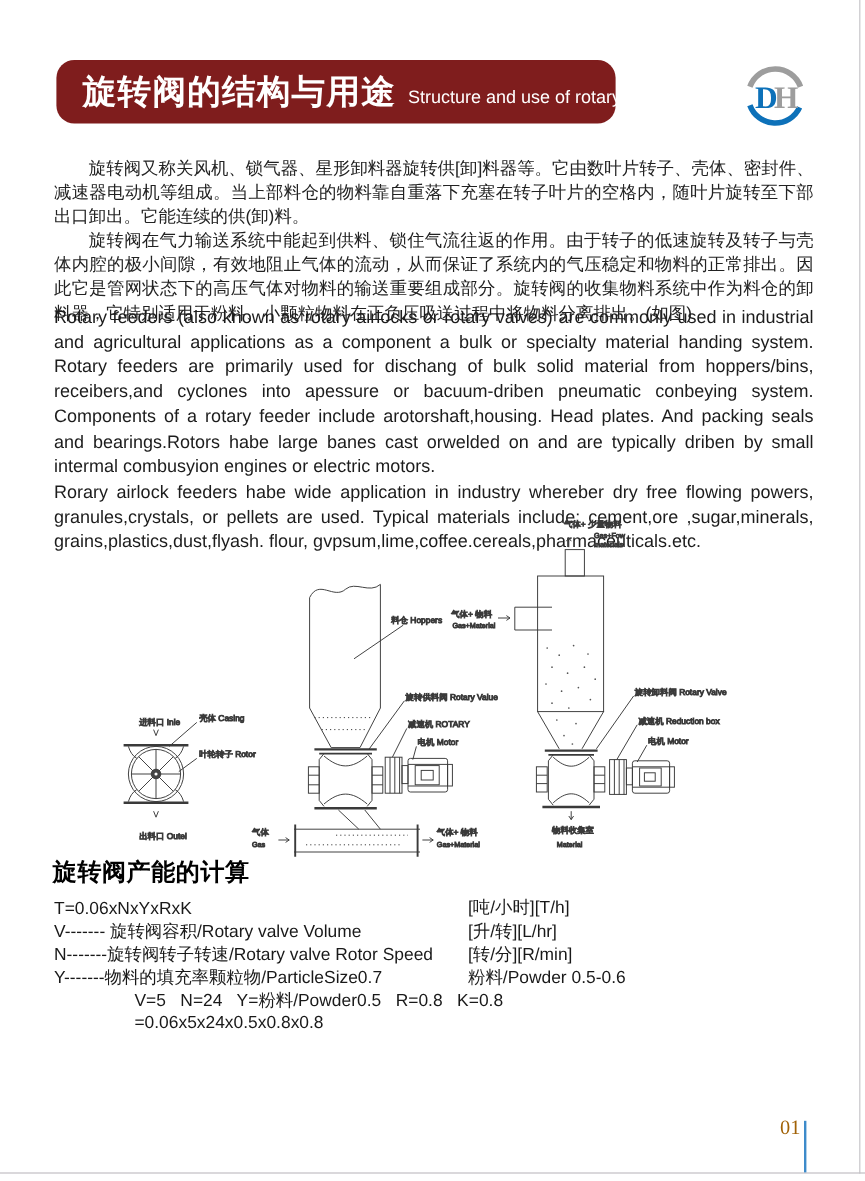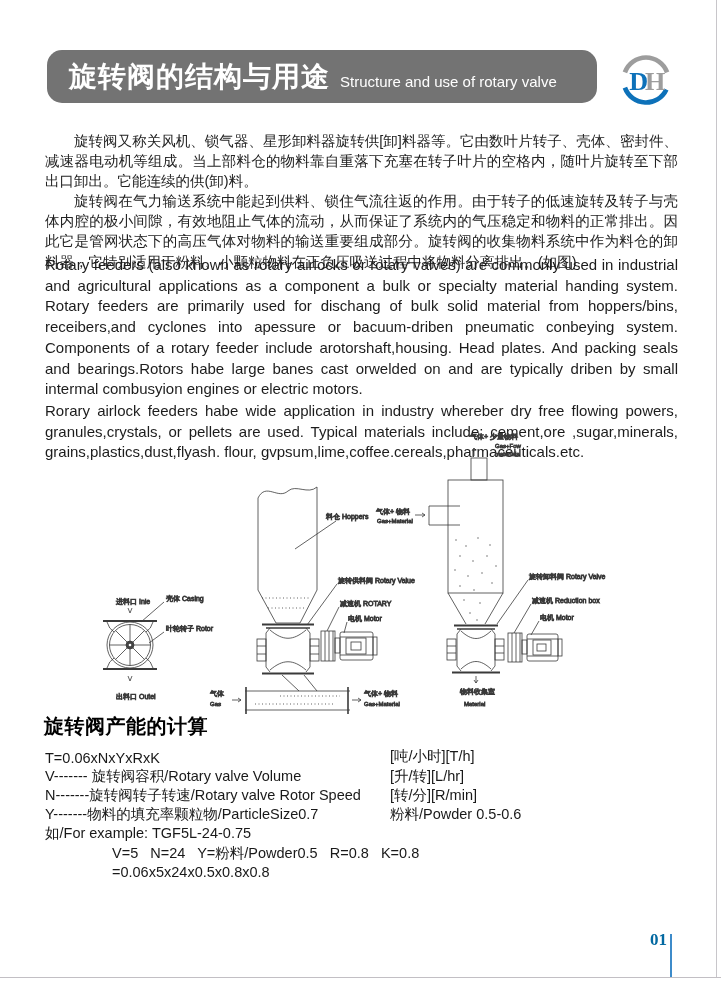--- a/index.html
+++ b/index.html
@@ -6,22 +6,22 @@
   body {
     width:721px; height:984px; position:relative; background:#ffffff;
     font-family:"Liberation Sans","DejaVu Sans",sans-serif; color:#262626;
     overflow:hidden;
   }
   .edge-right { position:absolute; top:0; right:4px; width:1px; height:978px; background:#c8c6ca; }
   .edge-bottom { position:absolute; left:0; top:977px; width:721px; height:1px; background:#c2bfc4; }
 
   
   .header-band {
-    position:absolute; left:47px; top:50px; width:550px; height:53px;
-    background:#737373; border-radius:15px; display:flex; align-items:center;
+    position:absolute; left:47px; top:50px; width:466px; height:53px;
+    background:#7f1d1d; border-radius:15px; display:flex; align-items:center;
     padding-left:22px; box-sizing:border-box;
   }
   .title-zh { font-size:28px; font-weight:bold; color:#fff; letter-spacing:1px; white-space:nowrap; }
   .title-en { font-size:15px; color:#fff; margin-left:10px; padding-top:10px; white-space:nowrap; }
   .logo { position:absolute; left:618px; top:52px; width:56px; height:56px; }
 
   
   .intro-zh {
     position:absolute; left:45px; top:131px; width:633px;
     font-size:14.5px; line-height:20.1px; text-align:justify; color:#222;
@@ -42,21 +42,21 @@
   
   .calc-title { position:absolute; left:44px; top:713px; font-size:20px; font-weight:bold; color:#000000; letter-spacing:0.5px; }
   .calc { position:absolute; left:45px; top:747px; width:633px; font-size:14.5px; color:#191919; }
   .calc-row { display:flex; height:19.3px; align-items:flex-end; }
   .calc-left { width:345px; white-space:pre; }
   .calc-right { flex:1; white-space:pre; }
   .calc-ex { height:19.3px; display:flex; align-items:center; margin-left:67px; white-space:pre; }
 
   
   .page-num { position:absolute; left:641px; top:930px; width:26px; text-align:right;
-    font-family:"Liberation Serif","DejaVu Serif",serif; font-weight:bold; font-size:17px; color:#0369a1; }
+    font-family:"Liberation Serif","DejaVu Serif",serif; font-weight:normal; font-size:17px; color:#a16207; }
   .footer-line { position:absolute; left:670px; top:934px; width:2px; height:43px; background:#3d8bca; }
 </style>
 </head>
 <body>
 
 <div class="edge-right"></div>
 <div class="edge-bottom"></div>
 
 <div class="header-band">
   <span class="title-zh">旋转阀的结构与用途</span>
@@ -255,22 +255,18 @@
     <span class="calc-right">[升/转][L/hr]</span>
   </div>
   <div class="calc-row">
     <span class="calc-left">N-------旋转阀转子转速/Rotary valve Rotor Speed</span>
     <span class="calc-right">[转/分][R/min]</span>
   </div>
   <div class="calc-row">
     <span class="calc-left">Y-------物料的填充率颗粒物/ParticleSize0.7</span>
     <span class="calc-right">粉料/Powder 0.5-0.6</span>
   </div>
-  <div class="calc-row">
-    <span class="calc-left">如/For example: TGF5L-24-0.75</span>
-    <span class="calc-right"></span>
-  </div>
   <div class="calc-ex">V=5   N=24   Y=粉料/Powder0.5   R=0.8   K=0.8</div>
   <div class="calc-ex">=0.06x5x24x0.5x0.8x0.8</div>
 </div>
 
 <div class="page-num">01</div>
 <div class="footer-line"></div>
 
 </body></html>

